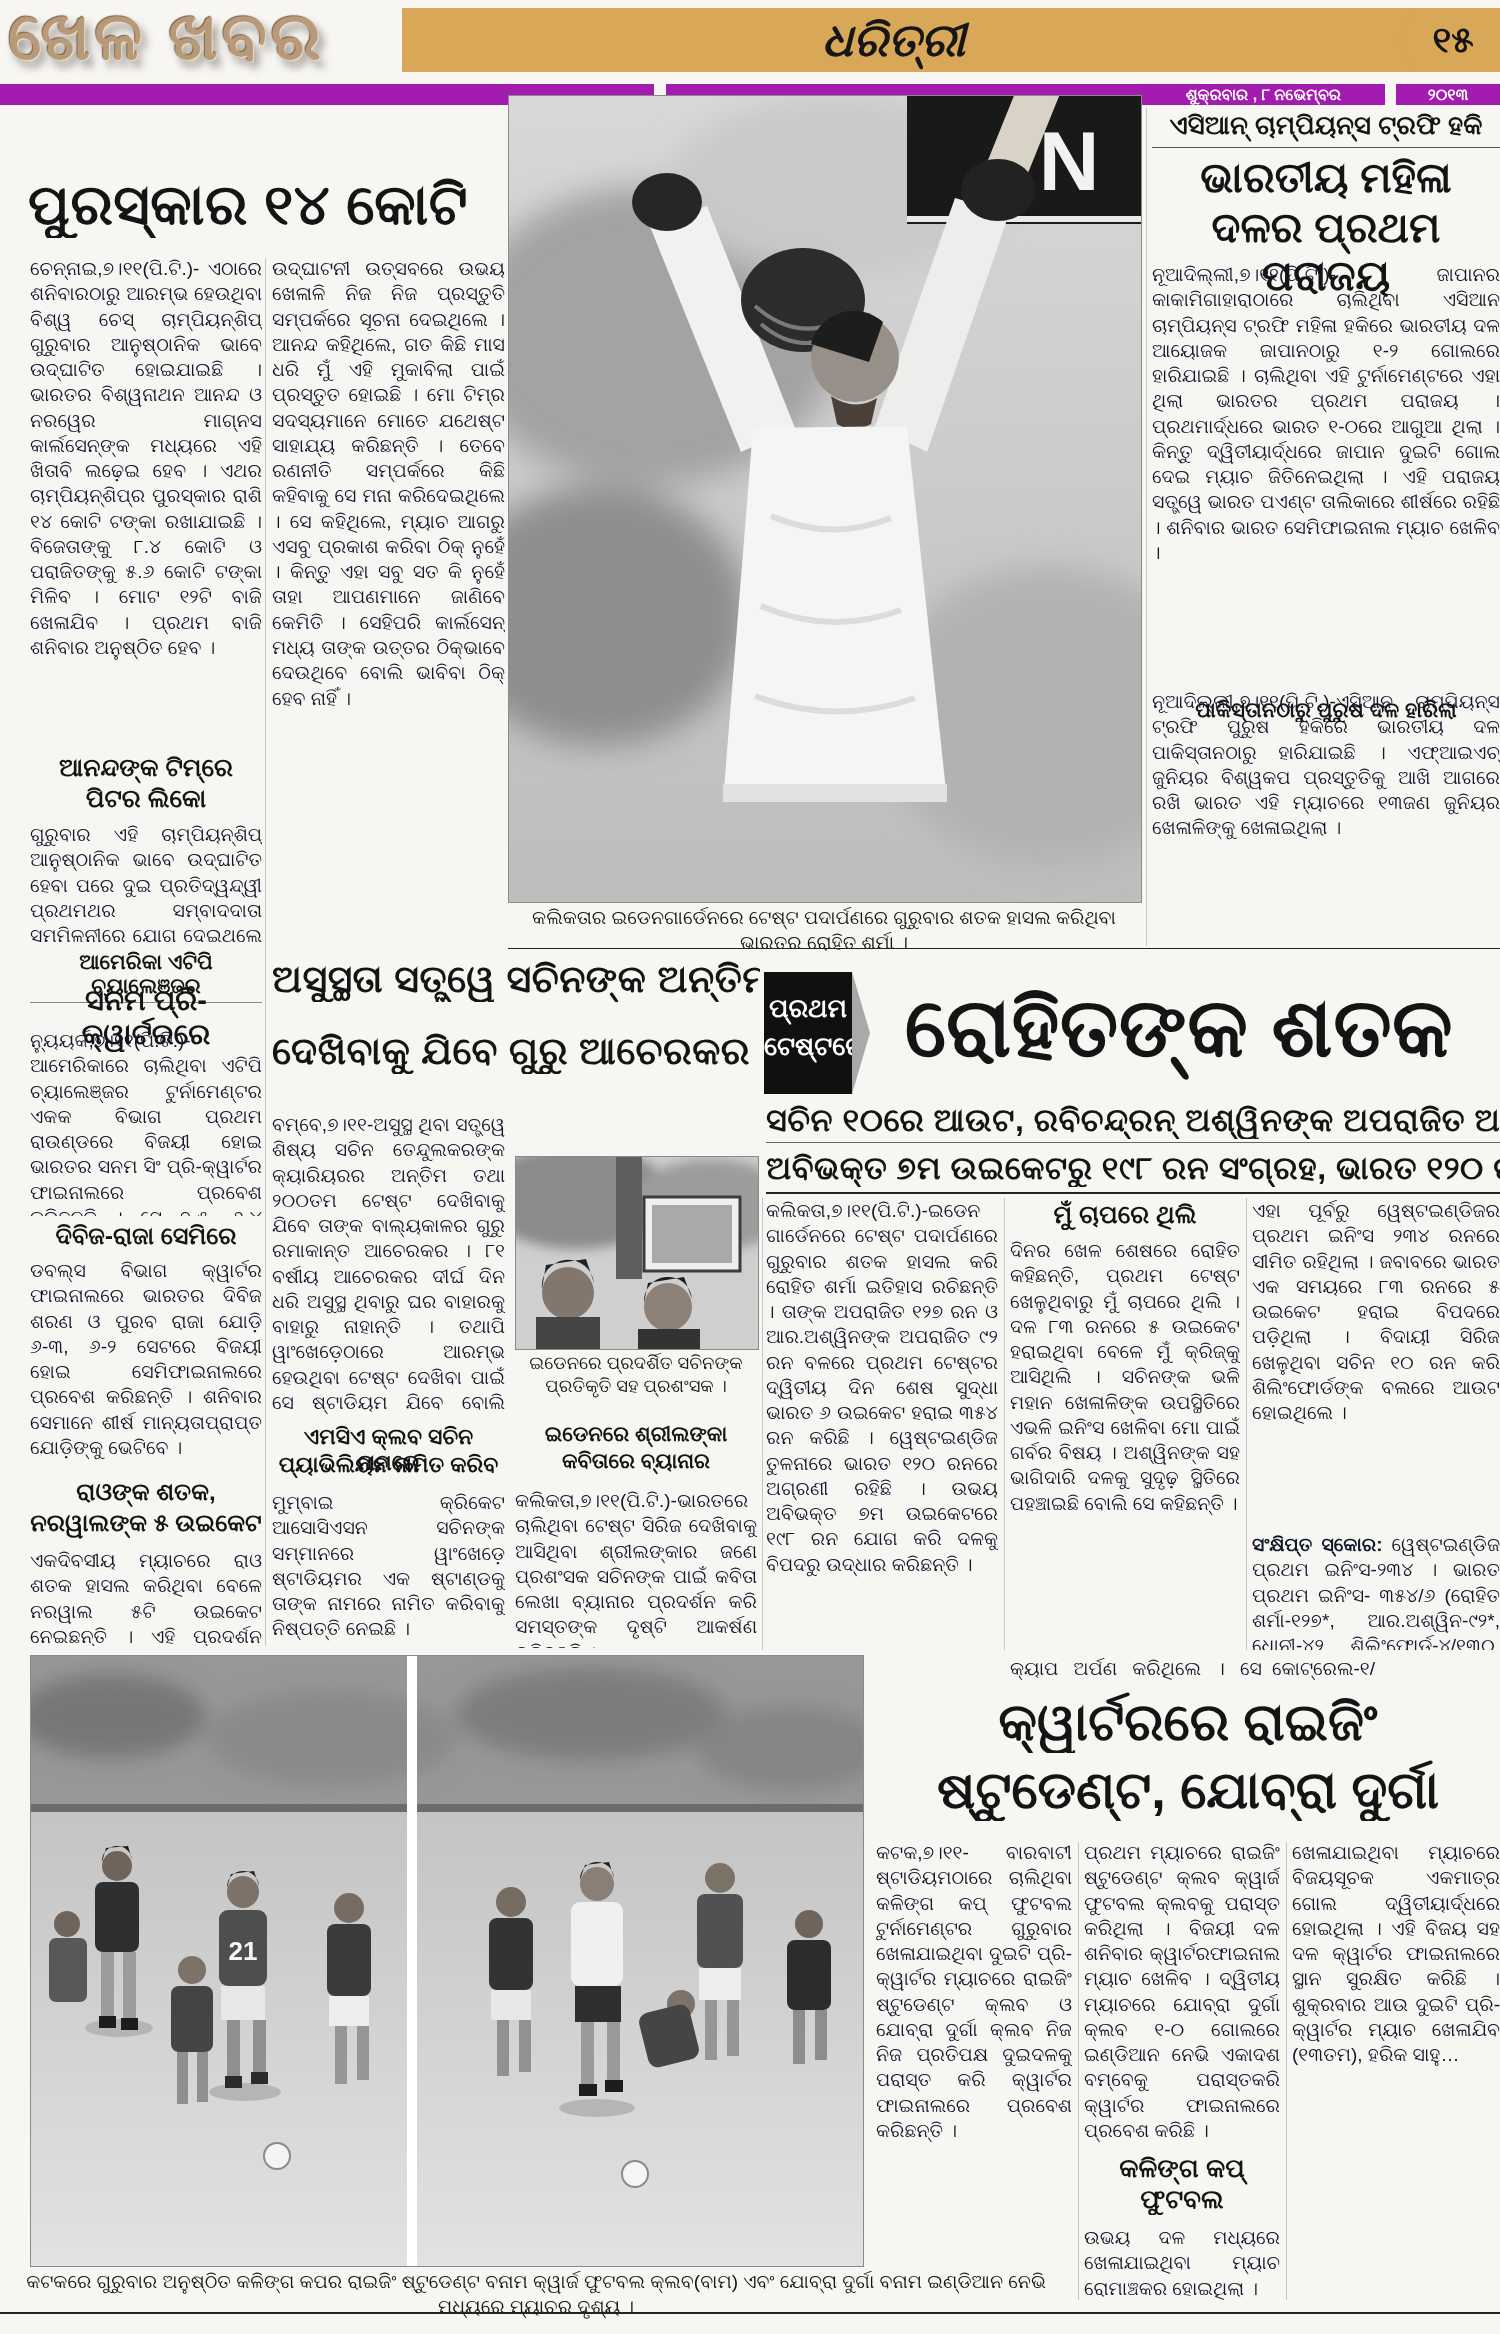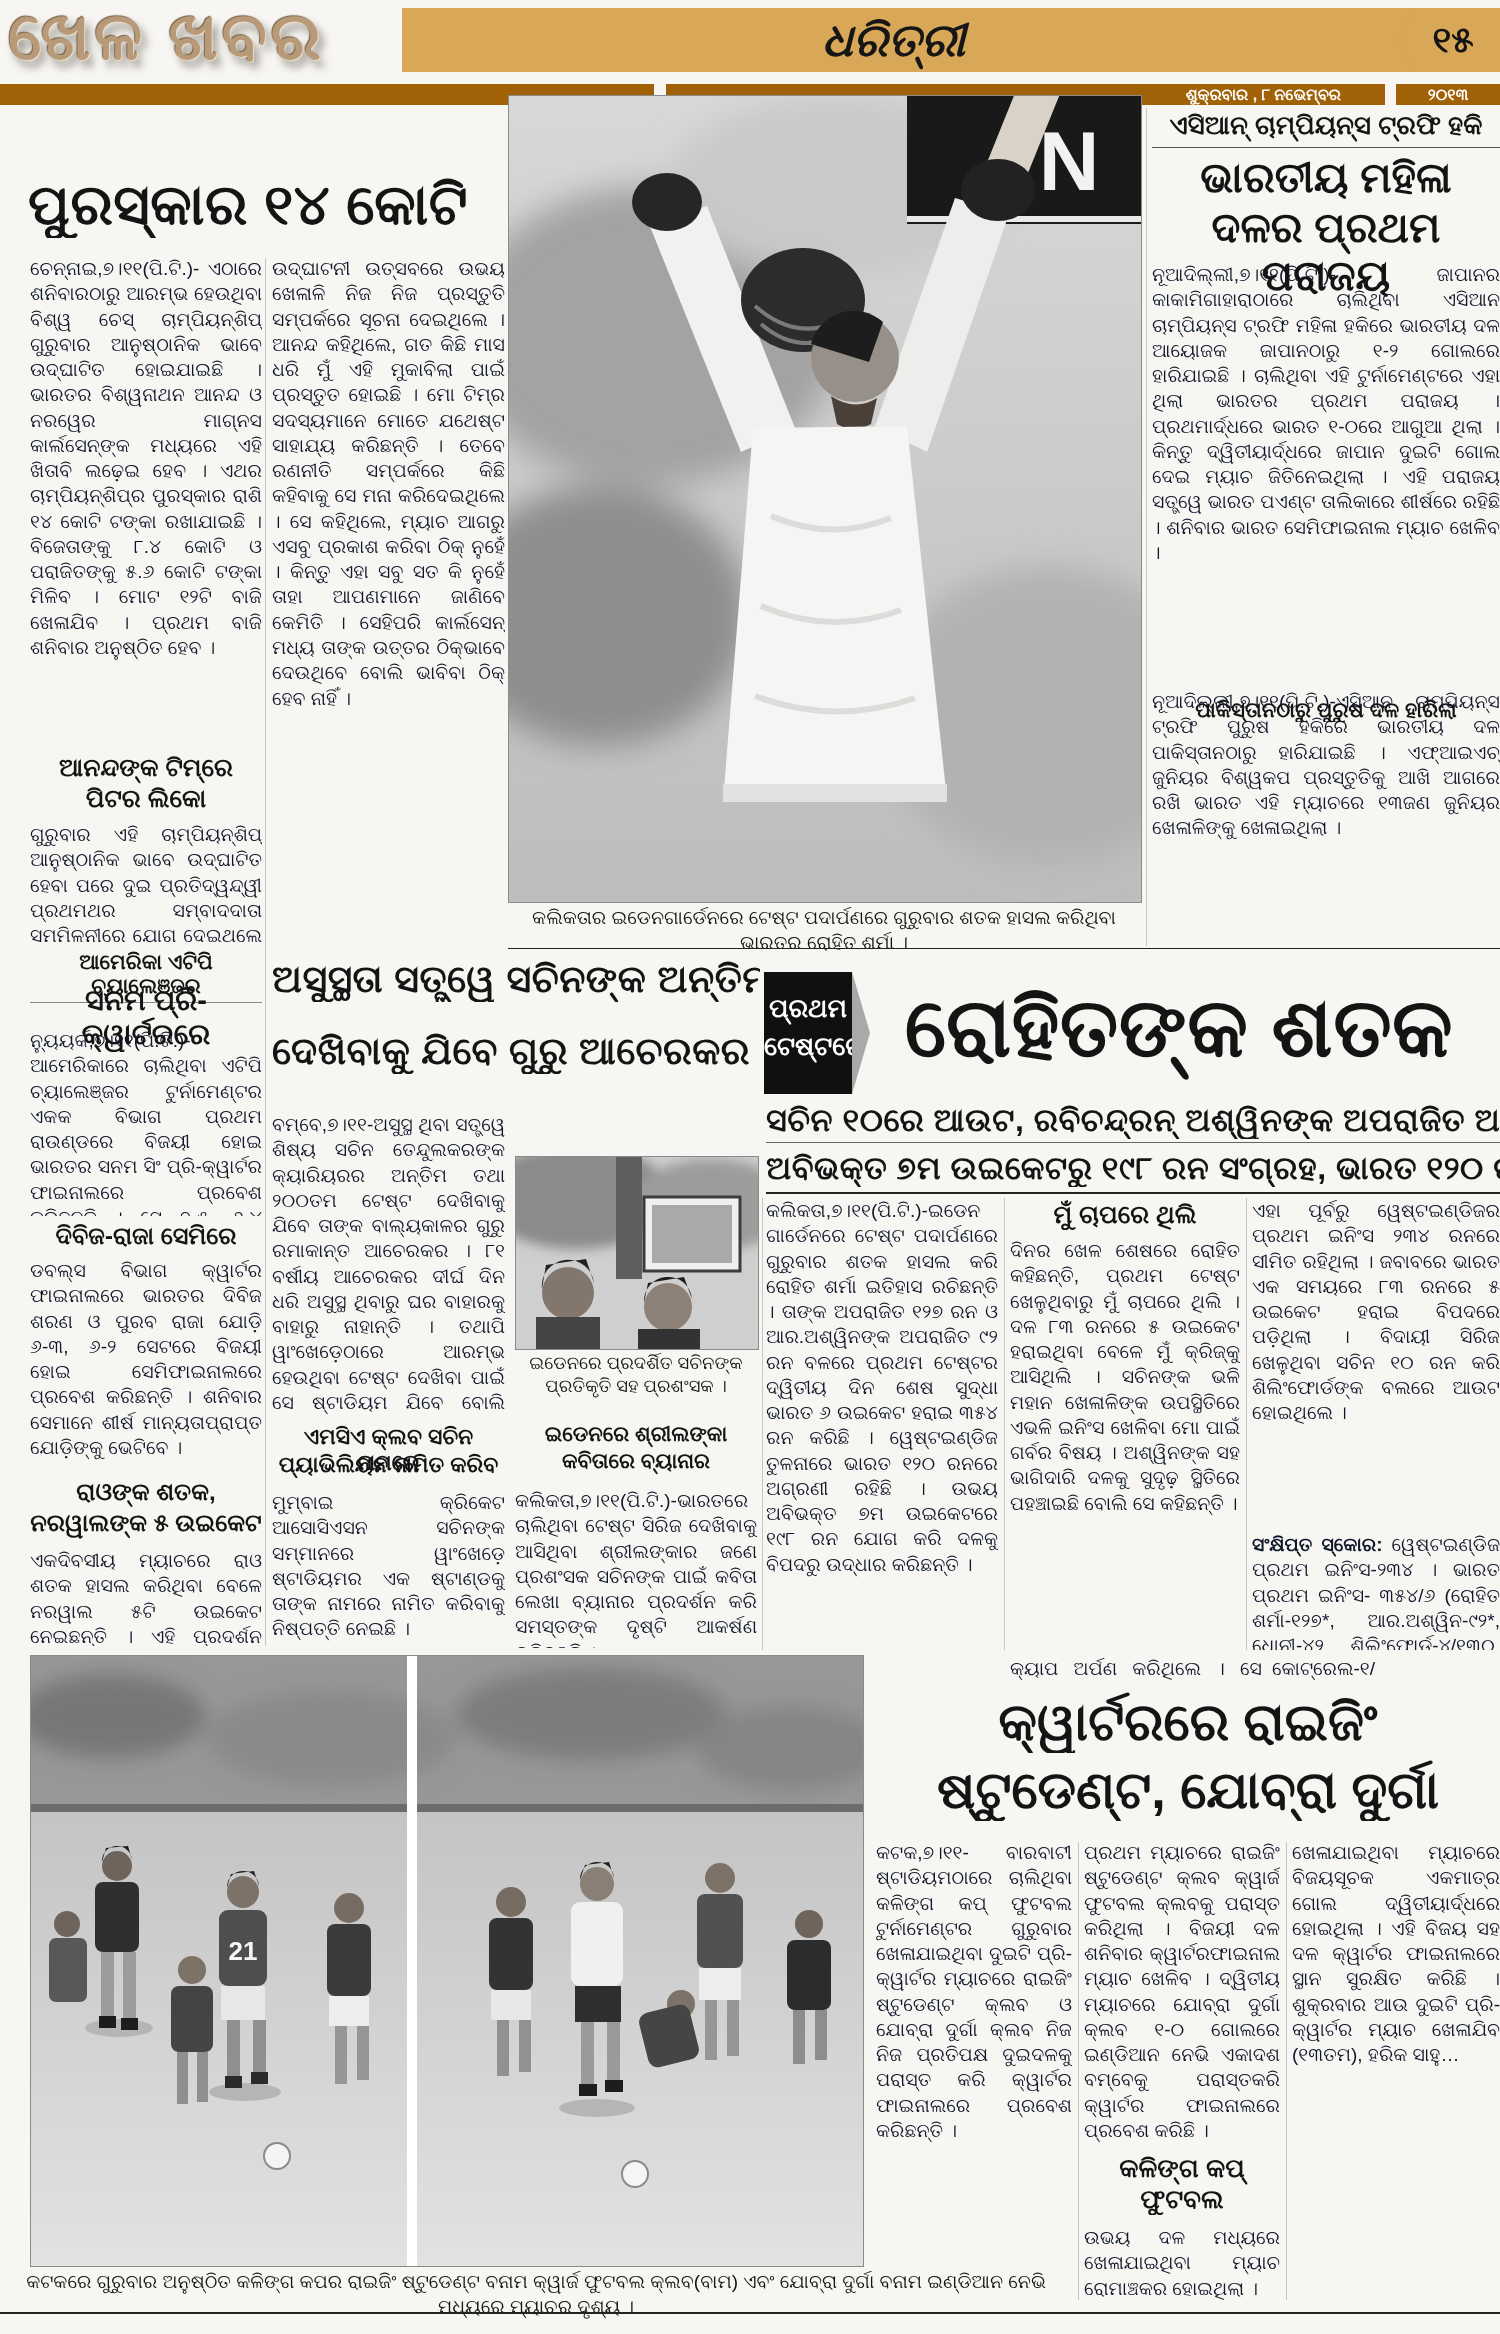--- a/index.html
+++ b/index.html
@@ -12,21 +12,21 @@
   .caption{font-size:19px;line-height:1.3;text-align:center;overflow:hidden;}
   .hl{font-weight:bold;letter-spacing:.5px;overflow:hidden;white-space:nowrap;}
   .hr{background:#222;}
   .vr{position:absolute;width:1px;background:#c7c6c2;}
   .masthead-title{font-size:66px;font-weight:bold;color:#b89a78;letter-spacing:4px;white-space:nowrap;
       text-shadow:1px 1px 0 #e9dcc8,-1px -1px 1px #7c6349,5px 7px 8px rgba(60,50,40,.5);}
   .gold{background:#d8a757;}
   .brand{font-size:46px;font-weight:bold;font-style:italic;line-height:64px;text-align:center;padding-right:50px;color:#161616;}
   .goldtab{clip-path:polygon(18px 0,104px 0,104px 64px,18px 64px,0 32px);text-align:center;
       line-height:64px;font-size:36px;font-weight:bold;padding-left:10px;box-sizing:border-box;}
-  .bar{background:#a16207;color:#fff;font-weight:bold;font-size:16px;line-height:21px;overflow:hidden;}
+  .bar{background:#a21caf;color:#fff;font-weight:bold;font-size:16px;line-height:21px;overflow:hidden;}
   .blackbox{background:#101010;color:#fff;font-weight:bold;text-align:center;font-size:26px;line-height:1.45;padding-top:18px;box-sizing:border-box;}
   .arrow-r{width:0;height:0;border-top:61px solid transparent;border-bottom:61px solid transparent;border-left:18px solid #a9a9a9;}
   .photo{border:1px solid #8a8a8a;background:#cfcfcf;overflow:hidden;}
   .score-label{font-weight:bold;}
 </style>
 </head>
 <body>
 
 <div class="sheet">
 

